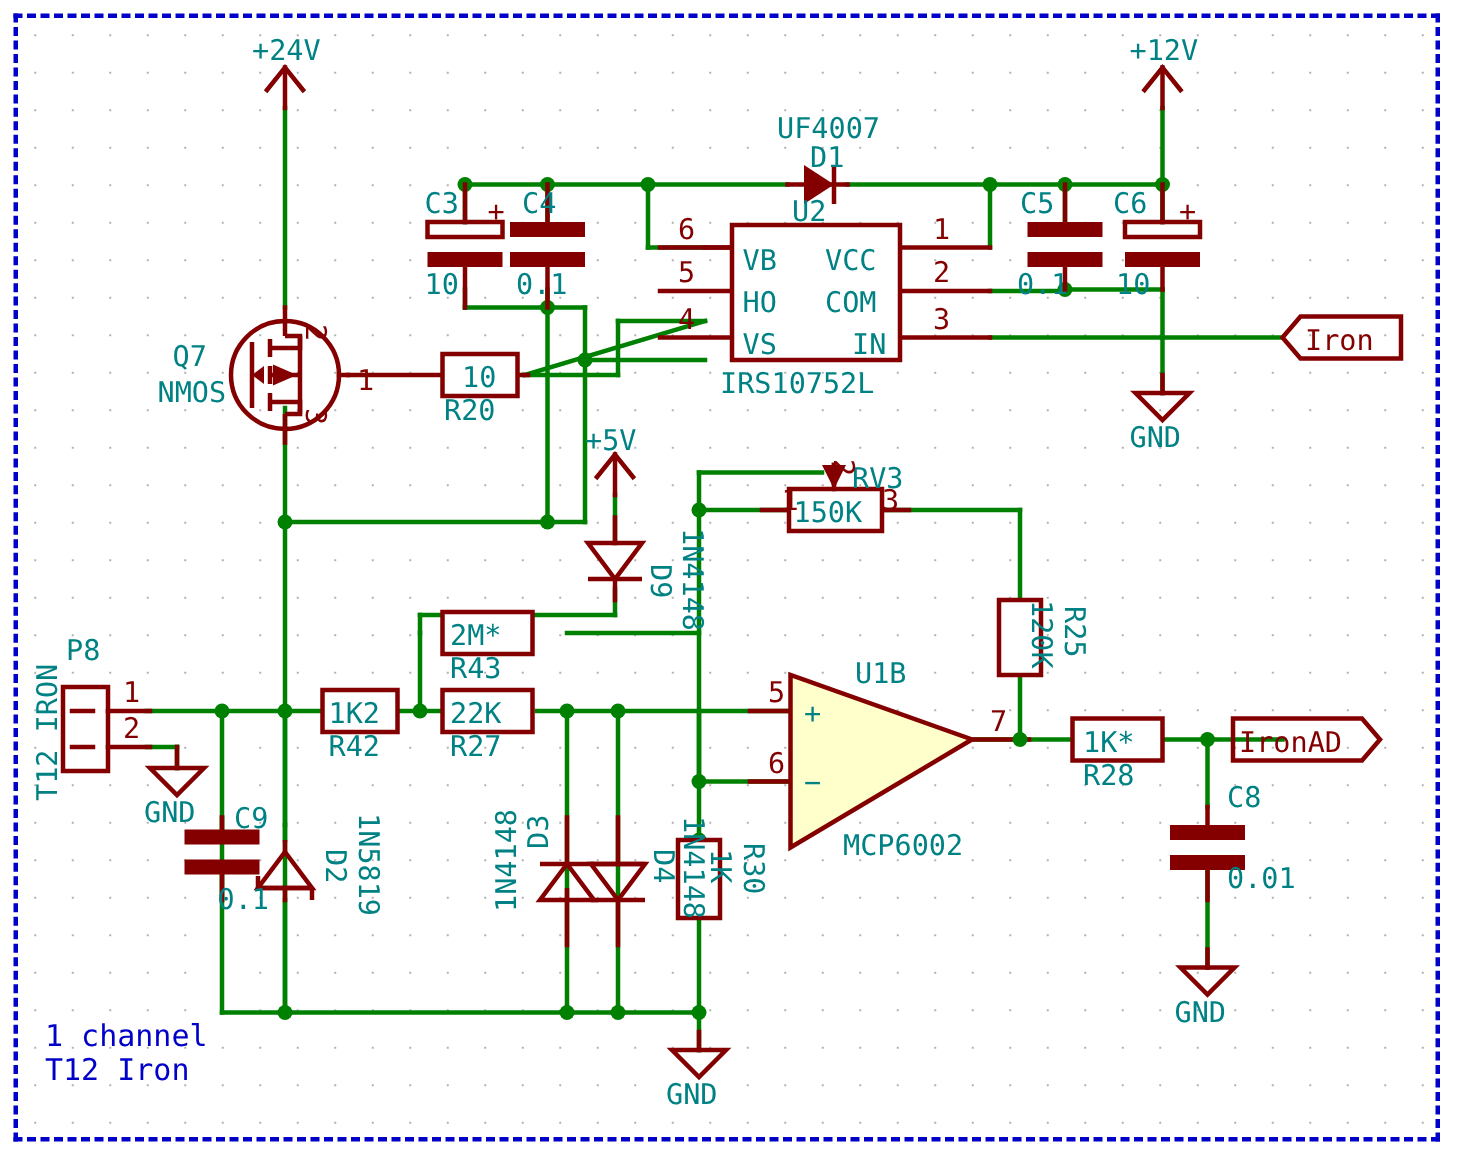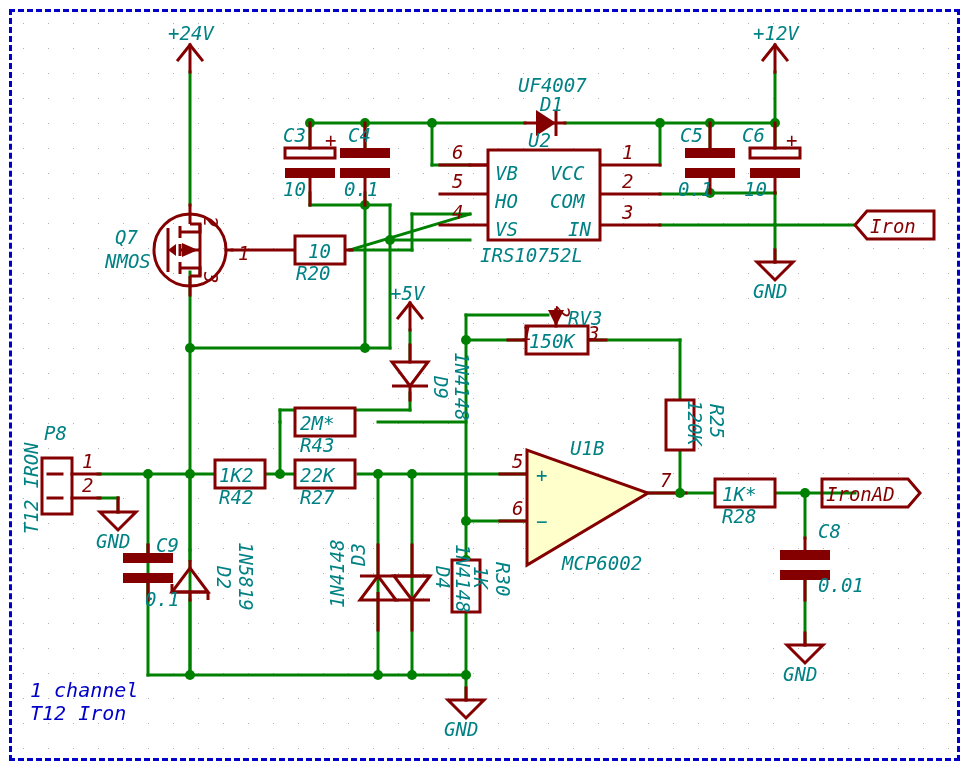--- a/index.html
+++ b/index.html
@@ -3,21 +3,20 @@
 <meta charset="utf-8">
 <style>
   html,body{margin:0;padding:0;background:#ffffff;}
   body{font-family:"DejaVu Sans", sans-serif;}
   #sheet{
     position:relative;width:971px;height:772px;overflow:hidden;
     background-color:#ffffff;
     background-image:radial-gradient(circle, #b0b0b0 0.8px, transparent 0.9px);
     background-size:25px 25px;
     background-position:11px 11px;
-    font-style:italic;
   }
   #border{
     position:absolute;left:9px;top:9px;width:951px;height:752px;
     border:3px dashed #0000c8;box-sizing:border-box;pointer-events:none;
   }
   svg#schem{position:absolute;left:0;top:0;width:971px;height:772px;}
   .wire{stroke:#008000;stroke-width:3;fill:none;stroke-linecap:square;}
   .pinw{stroke:#840000;stroke-width:3;fill:none;stroke-linecap:square;}
   .part{stroke:#840000;stroke-width:3;fill:none;stroke-linejoin:miter;}
   .partf{stroke:#840000;stroke-width:3;fill:#ffffcc;}

